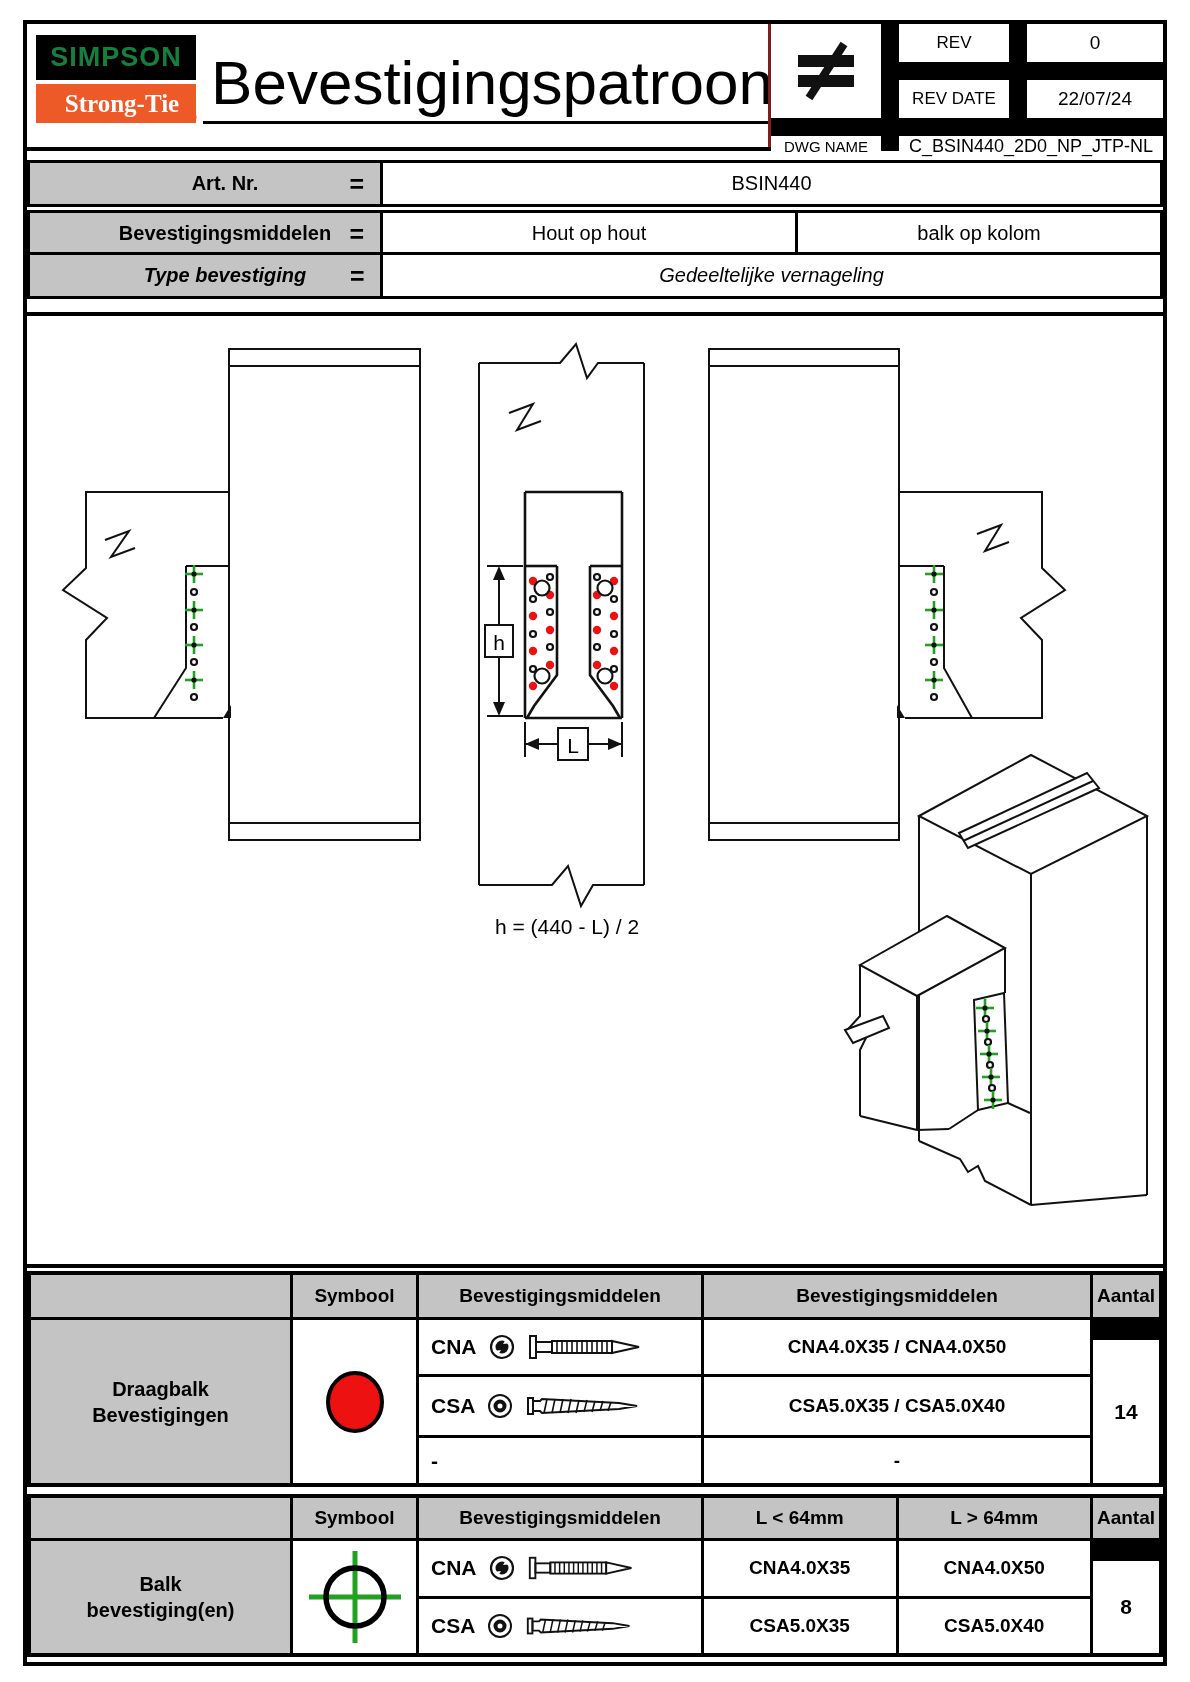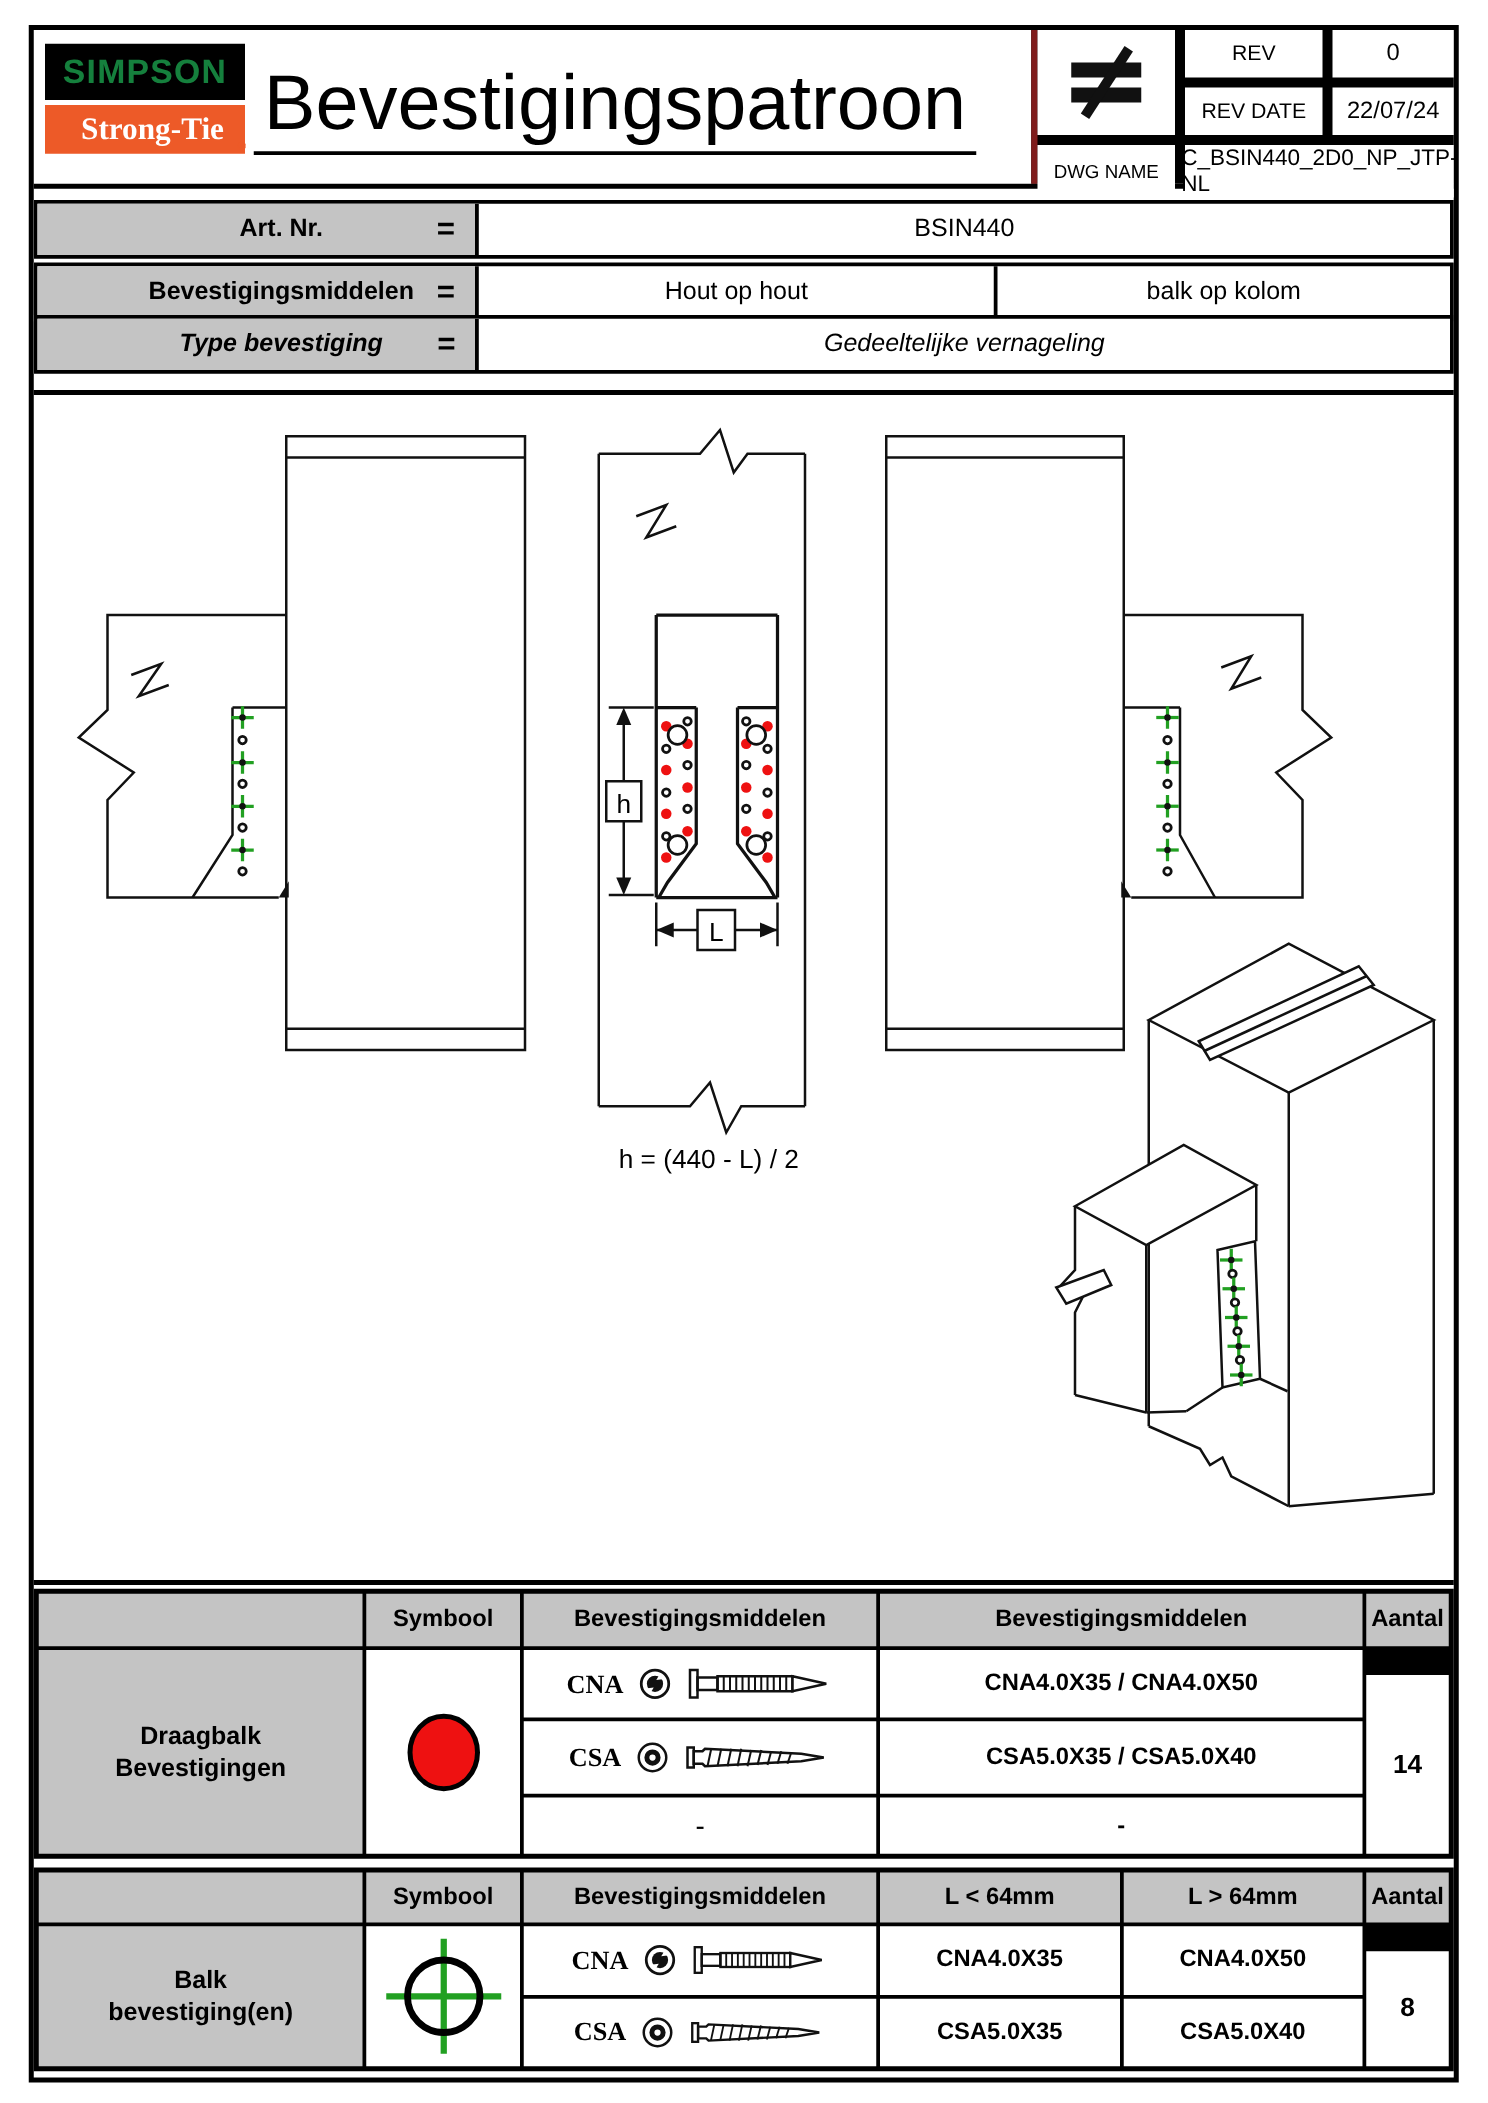--- a/index.html
+++ b/index.html
@@ -14,24 +14,24 @@
   .logo { position:absolute; left:9px; top:11px; width:160px; }
   .logo-top { background:#000; color:#15803d; text-align:center; font-weight:bold;
               font-size:27px; height:45px; line-height:45px; letter-spacing:1px; }
   .logo-bottom { margin-top:4px; background:var(--orange); color:#fff; text-align:center;
                  font-weight:bold; font-size:25px; height:39px; line-height:39px;
                  font-family:"Liberation Serif", serif; position:relative;padding-left:12px; }
   .logo-reg { position:absolute; right:-1px; bottom:-14px; font-size:10px; color:var(--orange); }
   .title-wrap { position:absolute; left:170px; right:376px; top:0; bottom:0;
                 display:flex; align-items:center; justify-content:center; }
   .title { font-size:62px; border-bottom:3px solid #000; padding:0 8px 3px; white-space:nowrap; }
-  .rev-block { position:absolute; top:0; right:0; width:338px; height:123px;
-               border-left:5px solid #7f1d1d; background:#000; box-sizing:border-box;
+  .rev-block { position:absolute; top:0; right:0; width:395px; height:123px;
+               border-left:3px solid #7f1d1d; background:#000; box-sizing:border-box;
                display:grid; grid-template-columns:110px 110px 1fr;
-               grid-template-rows:38px 38px 1fr; gap:8px; }
+               grid-template-rows:38px 38px 1fr; gap:18px; }
   .rc { background:#fff; display:flex; align-items:center; justify-content:center; }
   .neq-cell { grid-row:1/3; }
   .rev-lab { font-size:17px; }
   .rev-val { font-size:19px; }
   .dwg-lab { font-size:15px; }
   .dwg-val { grid-column:2/4; font-size:18px; }
 
   
   .info-row { position:absolute; left:0; width:100%; height:47px; border:3px solid #000;
               box-sizing:border-box; display:flex; background:#fff; }
@@ -59,22 +59,22 @@
   .tblA { top:1247px; height:216px;
           grid-template-columns:259px 123px 282px 1fr 66px;
           grid-template-rows:42px 54px 58px 1fr; }
   .tblB { top:1470px; height:163px;
           grid-template-columns:259px 123px 282px 1fr 1fr 66px;
           grid-template-rows:40px 1fr 1fr; }
   .c { background:#fff; display:flex; align-items:center; justify-content:center; }
   .cg { background:var(--gray); }
   .th { font-weight:bold; font-size:19px; }
   .rowlabel { flex-direction:column; font-weight:bold; font-size:20px; line-height:1.3; }
-  .typecell { justify-content:center; padding-left:0; gap:12px;
-              font-weight:bold; font-size:21px;font-family:Liberation Serif, serif; }
+  .typecell { justify-content:flex-start; padding-left:12px; gap:12px;
+              font-weight:bold; font-size:21px; }
   .spec { font-weight:bold; font-size:19px; }
   .aantal { font-weight:bold; font-size:21px;margin-top:20px; }
   .rs3 { grid-row:span 3; } .rs2 { grid-row:span 2; }
 
   :root { --orange:#ed5a28; --red:#ee1111; --green:#22a022; --gray:#c4c4c4; }
 </style>
 </head>
 <body>
 
 <div class="sheet">

